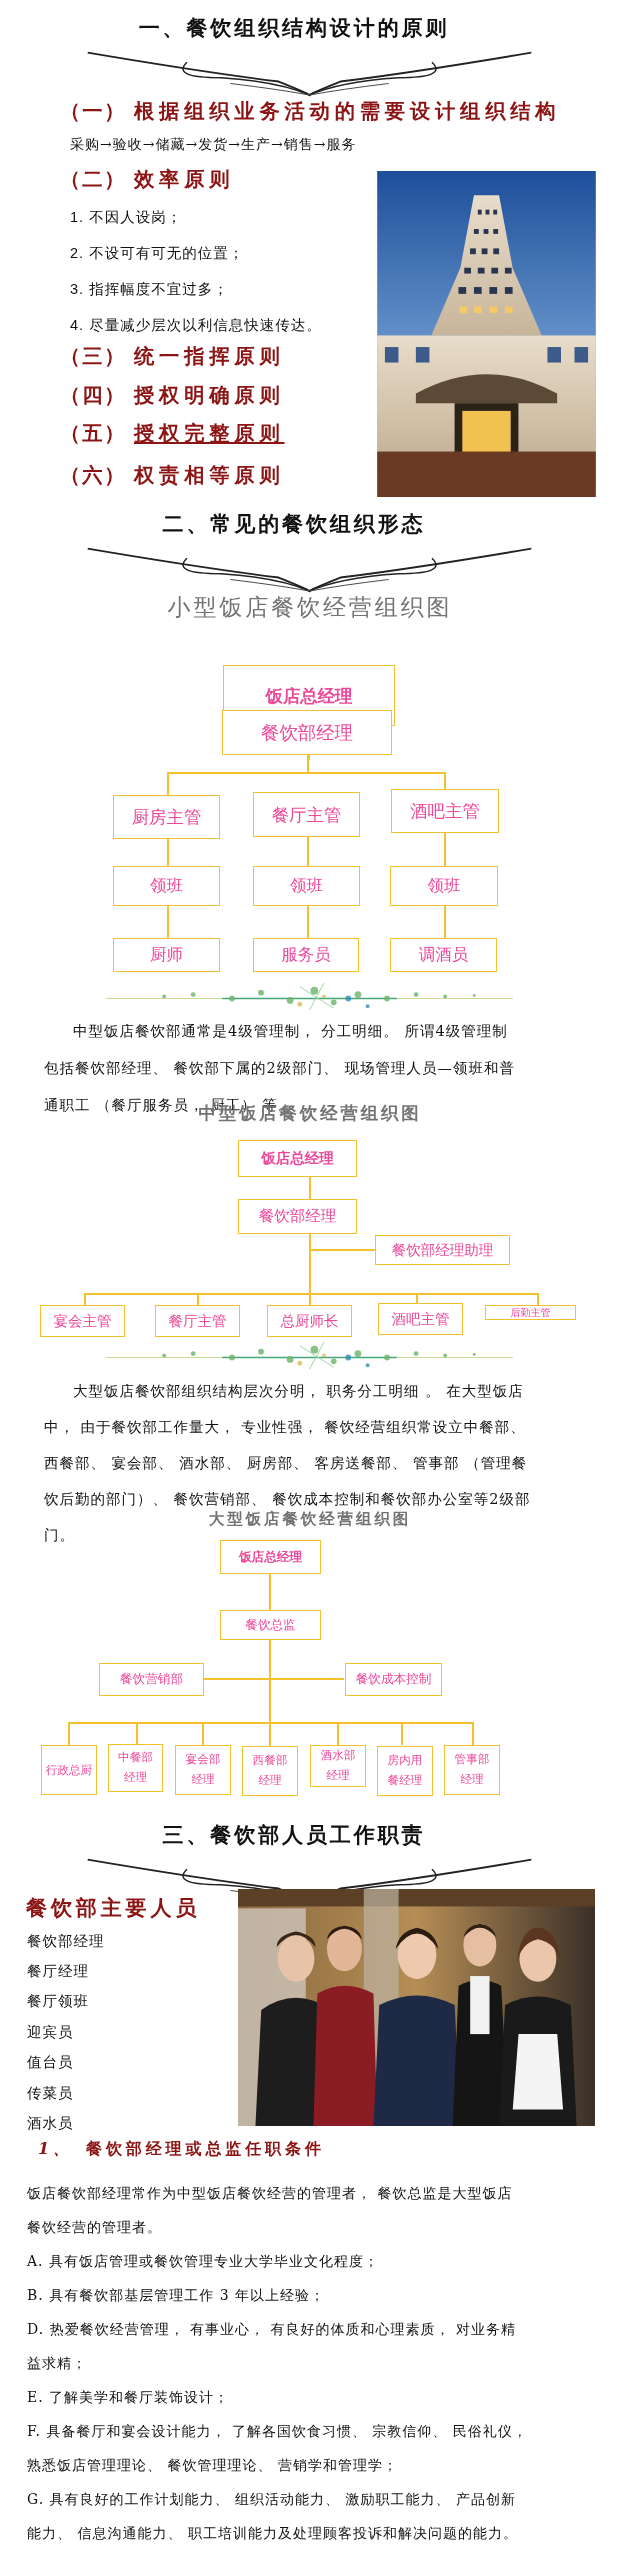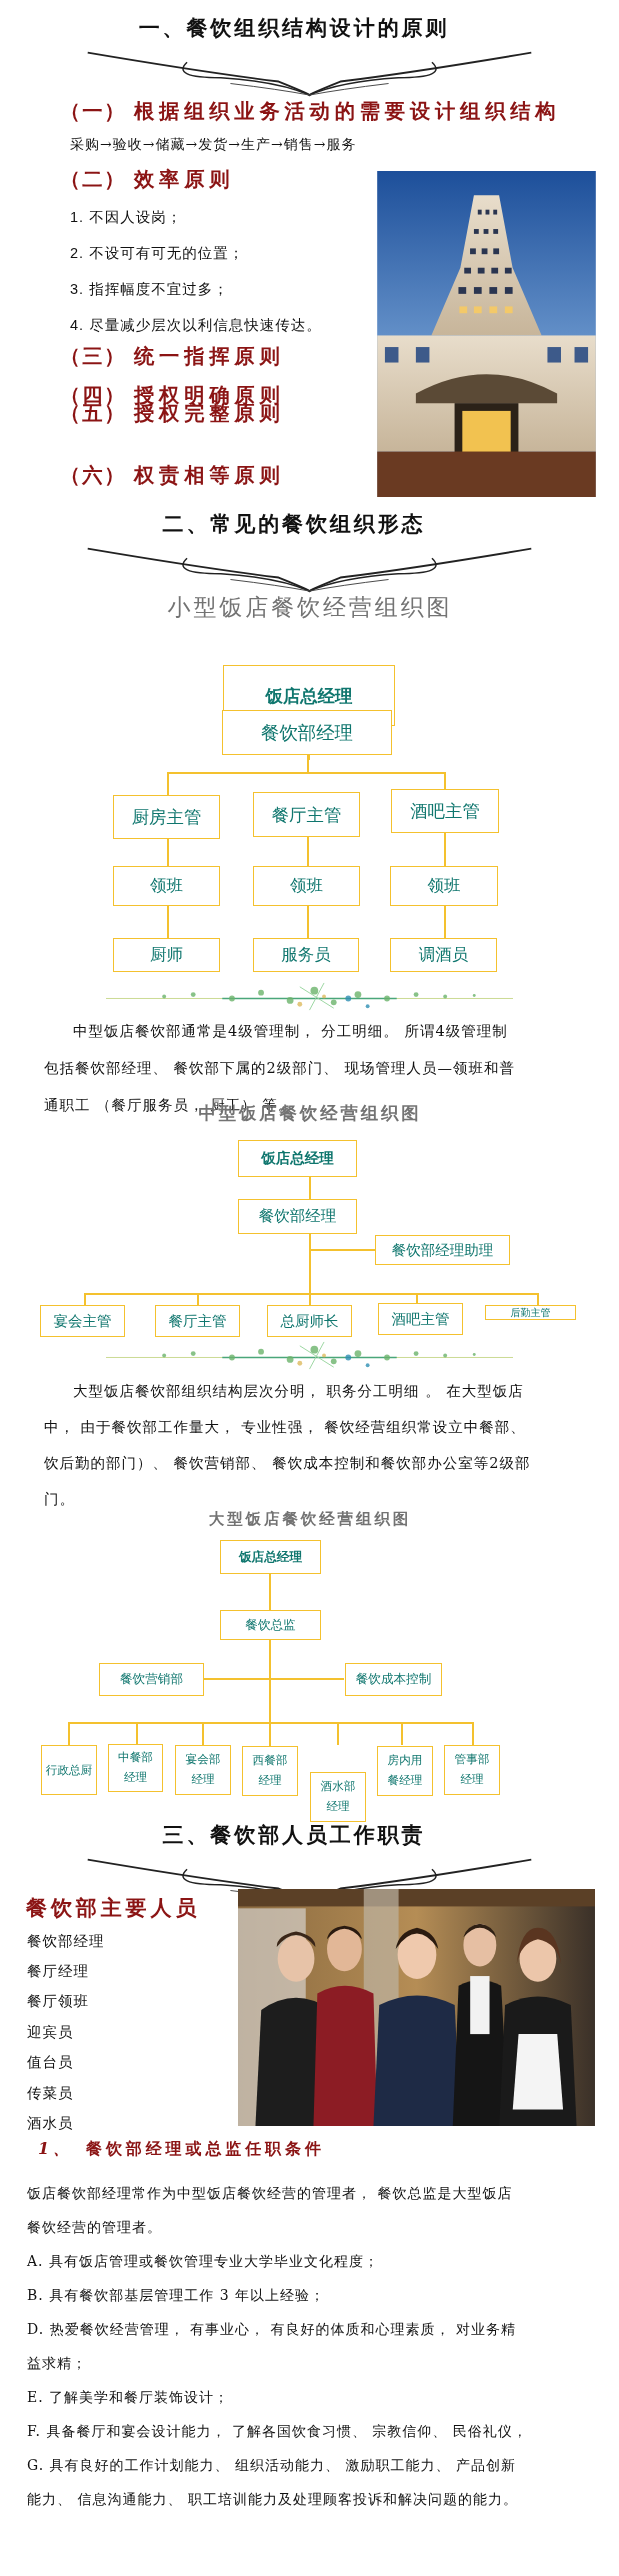--- a/index.html
+++ b/index.html
@@ -14,21 +14,21 @@
   .red-h { position: absolute; color: #8b1414; font-weight: bold; font-size: 20.3px; letter-spacing: 4.8px; white-space: nowrap; }
   .red-h .num { display: inline-block; width: 74px; letter-spacing: 1.9px; }
 
   .plain { position: absolute; font-size: 14px; color: #111; white-space: nowrap; letter-spacing: 1px; }
   .list-item { position: absolute; left: 70px; font-size: 14.5px; color: #111; white-space: nowrap; letter-spacing: 1px; font-family: "Liberation Sans", "DejaVu Sans", sans-serif; }
   .list-item .t { font-family: "DejaVu Serif", serif; }
 
   .photo { position: absolute; overflow: hidden; }
 
   
-  .box { position: absolute; border: 1.9px solid #f4c12e; background: #fff; display: flex; align-items: center; justify-content: center; text-align: center; color: #0f766e; white-space: nowrap; }
+  .box { position: absolute; border: 1.9px solid #f4c12e; background: #fff; display: flex; align-items: center; justify-content: center; text-align: center; color: #ec4899; white-space: nowrap; }
   .line { position: absolute; background: #f4c12e; }
 
   .chart-title { position: absolute; left: 0; right: 0; text-align: center; letter-spacing: 2.9px; color: #737373; }
 
   .para { position: absolute; left: 44px; width: 542px; font-size: 14.5px; line-height: 37px; letter-spacing: 1px; color: #111; text-align: justify; }
   .para2 { position: absolute; left: 27px; width: 581px; font-size: 14px; line-height: 34px; letter-spacing: 1px; color: #111; }
   .para2 p { white-space: nowrap; }
 
   .sparkle { position: absolute; left: 106px; width: 407px; height: 33px; }
 
@@ -60,21 +60,21 @@
 <div class="list-item" style="top:244px;"><span>2.</span> <span class="t">不设可有可无的位置；</span></div>
 <div class="list-item" style="top:280px;"><span>3.</span> <span class="t">指挥幅度不宜过多；</span></div>
 <div class="list-item" style="top:316px;"><span>4.</span> <span class="t">尽量减少层次以利信息快速传达。</span></div>
 
 <div class="red-h" style="left:60px; top:342px;">
   <span class="num">（三）</span><span>统一指挥原则</span>
 </div>
 <div class="red-h" style="left:60px; top:381px;">
   <span class="num">（四）</span><span>授权明确原则</span>
 </div>
-<div class="red-h" style="left:60px; top:399px;">
+<div class="red-h" style="left:60px; top:419px;text-decoration:underline;">
   <span class="num">（五）</span><span>授权完整原则</span>
 </div>
 <div class="red-h" style="left:60px; top:461px;">
   <span class="num">（六）</span><span>权责相等原则</span>
 </div>
 
 <div class="photo" style="left:377px; top:171px; width:219px; height:326px;">
   <svg width="219" height="326" viewBox="0 0 226 337">
     <defs>
       <linearGradient id="sky" x1="0" y1="0" x2="0" y2="1">
@@ -249,20 +249,21 @@
       <circle cx="200" cy="24" r="2.5"></circle>
       <circle cx="225" cy="16" r="2"></circle>
     </g>
   <line x1="225" y1="2" x2="210" y2="30" stroke="#9ad6a0" stroke-width="1"></line>
   <line x1="200" y1="6" x2="235" y2="28" stroke="#9ad6a0" stroke-width="1"></line>
 </svg>
 
 <div class="para" style="top:1373px; line-height:36px;">
   <p style="text-indent:2em; white-space:nowrap;">大型饭店餐饮部组织结构层次分明， 职务分工明细 。 在大型饭店</p>
   <p style="white-space:nowrap;">中， 由于餐饮部工作量大， 专业性强， 餐饮经营组织常设立中餐部、</p>
+  <p style="white-space:nowrap;">西餐部、 宴会部、 酒水部、 厨房部、 客房送餐部、 管事部 （管理餐</p>
   <p style="white-space:nowrap;">饮后勤的部门）、 餐饮营销部、 餐饮成本控制和餐饮部办公室等2级部</p>
   <p style="white-space:nowrap;">门。</p>
 </div>
 
 <div class="chart-title" style="top:1509px; font-size:15.5px; font-weight:bold;">大型饭店餐饮经营组织图</div>
 
 <div class="box" style="left:220px; top:1540px; width:101px; height:34px; font-size:12.6px; font-weight:bold;">饭店总经理</div>
 <div class="line" style="left:269px; top:1574px; width:1.9px; height:36px;"></div>
 <div class="box" style="left:220px; top:1610px; width:101px; height:30px; font-size:12.6px;">餐饮总监</div>
 <div class="line" style="left:269px; top:1640px; width:1.9px; height:106px;"></div>
@@ -295,21 +296,21 @@
       <div>宴会部</div>
       <div>经理</div>
     </div>
   </div>
 <div class="box" style="left:242px; top:1746px; width:56px; height:50px; font-size:11.6px;">
     <div style="line-height:1.7;">
       <div>西餐部</div>
       <div>经理</div>
     </div>
   </div>
-<div class="box" style="left:310px; top:1745px; width:56px; height:50px; font-size:11.6px;margin-top:27px;">
+<div class="box" style="left:310px; top:1745px; width:56px; height:42px; font-size:11.6px;">
     <div style="line-height:1.7;">
       <div>酒水部</div>
       <div>经理</div>
     </div>
   </div>
 <div class="box" style="left:377px; top:1746px; width:56px; height:50px; font-size:11.6px;">
     <div style="line-height:1.7;">
       <div>房内用</div>
       <div>餐经理</div>
     </div>
@@ -385,16 +386,17 @@
 
 <div class="para2" style="top:2176px;">
   <p>饭店餐饮部经理常作为中型饭店餐饮经营的管理者， 餐饮总监是大型饭店</p>
   <p>餐饮经营的管理者。</p>
   <p>A. 具有饭店管理或餐饮管理专业大学毕业文化程度；</p>
   <p>B. 具有餐饮部基层管理工作 3 年以上经验；</p>
   <p>D. 热爱餐饮经营管理， 有事业心， 有良好的体质和心理素质， 对业务精</p>
   <p>益求精；</p>
   <p>E. 了解美学和餐厅装饰设计；</p>
   <p>F. 具备餐厅和宴会设计能力， 了解各国饮食习惯、 宗教信仰、 民俗礼仪，</p>
+  <p>熟悉饭店管理理论、 餐饮管理理论、 营销学和管理学；</p>
   <p>G. 具有良好的工作计划能力、 组织活动能力、 激励职工能力、 产品创新</p>
   <p>能力、 信息沟通能力、 职工培训能力及处理顾客投诉和解决问题的能力。</p>
 </div>
 
 
 </body></html>

